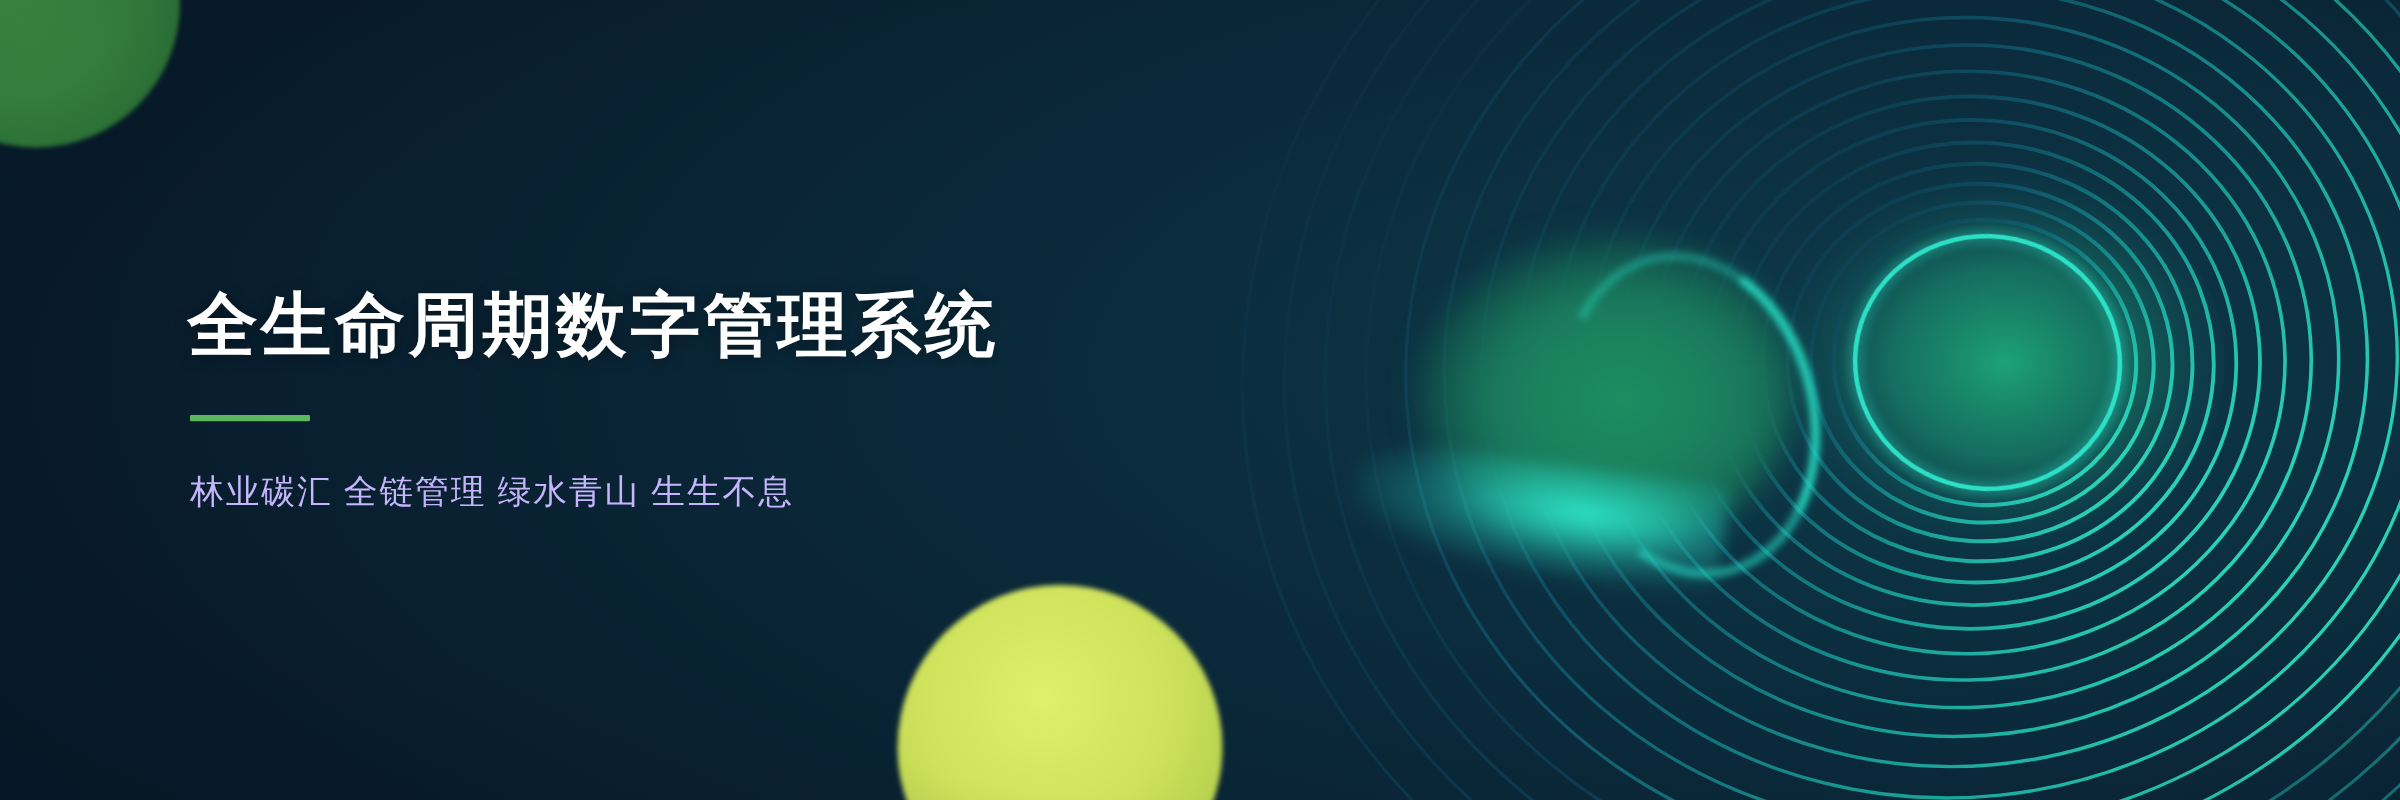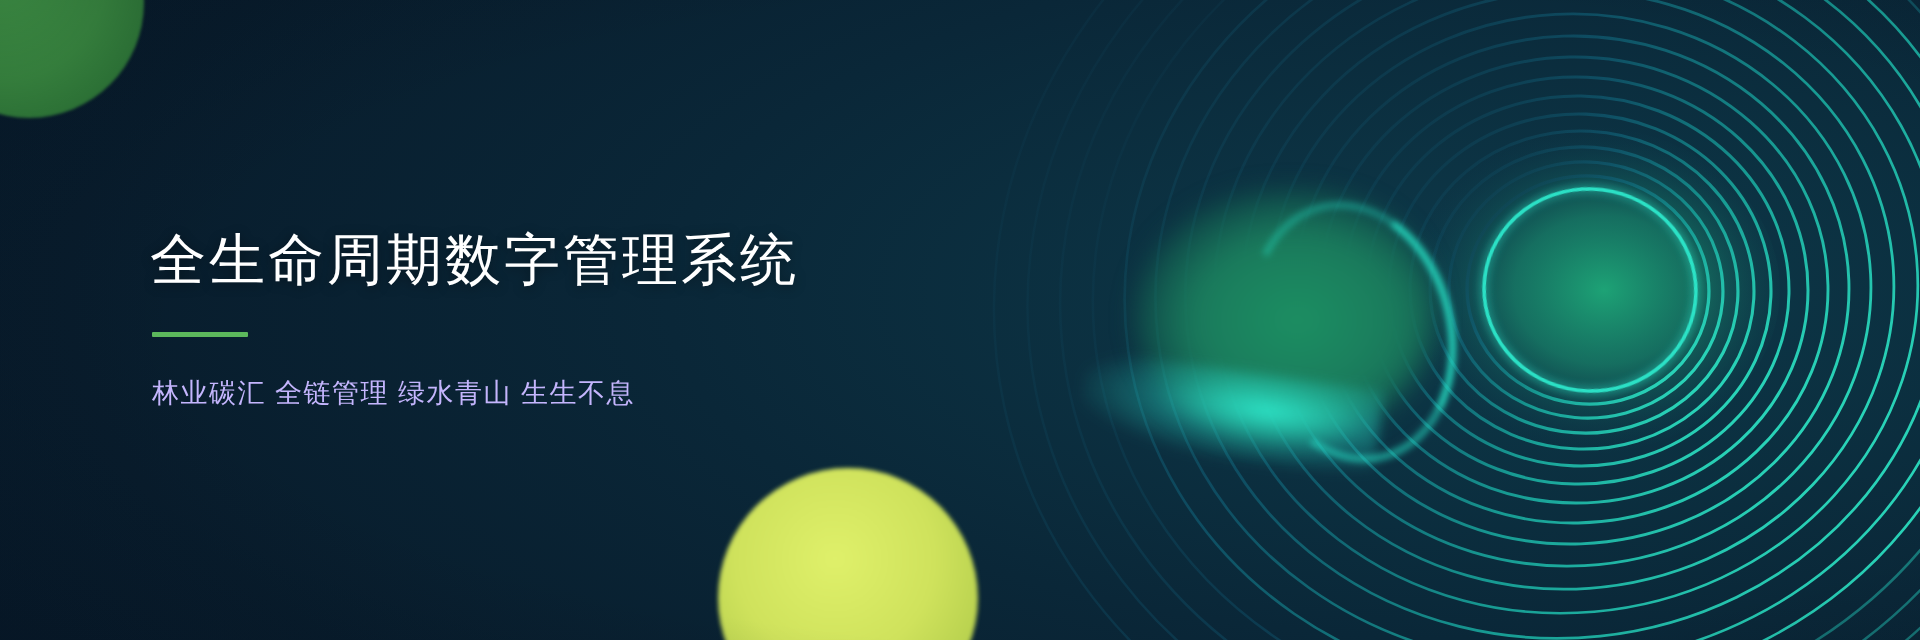--- a/index.html
+++ b/index.html
@@ -120,21 +120,21 @@
     font-size: 78px;
     font-weight: bold;
     letter-spacing: 4px;
     line-height: 1.05;
     margin: 0 0 6px 0;
     text-shadow: 0 2px 14px rgba(0,0,0,0.45);
   }
   .title-sub {
     color: #ffffff;
     font-size: 56px;
-    font-weight: normal;
+    font-weight: bold;
     letter-spacing: 3px;
     line-height: 1.1;
     margin: 0;
     text-shadow: 0 2px 12px rgba(0,0,0,0.4);
   }
   .divider {
     width: 96px;
     height: 5px;
     background: #5cb85c;
     margin: 42px 0 38px 2px;

